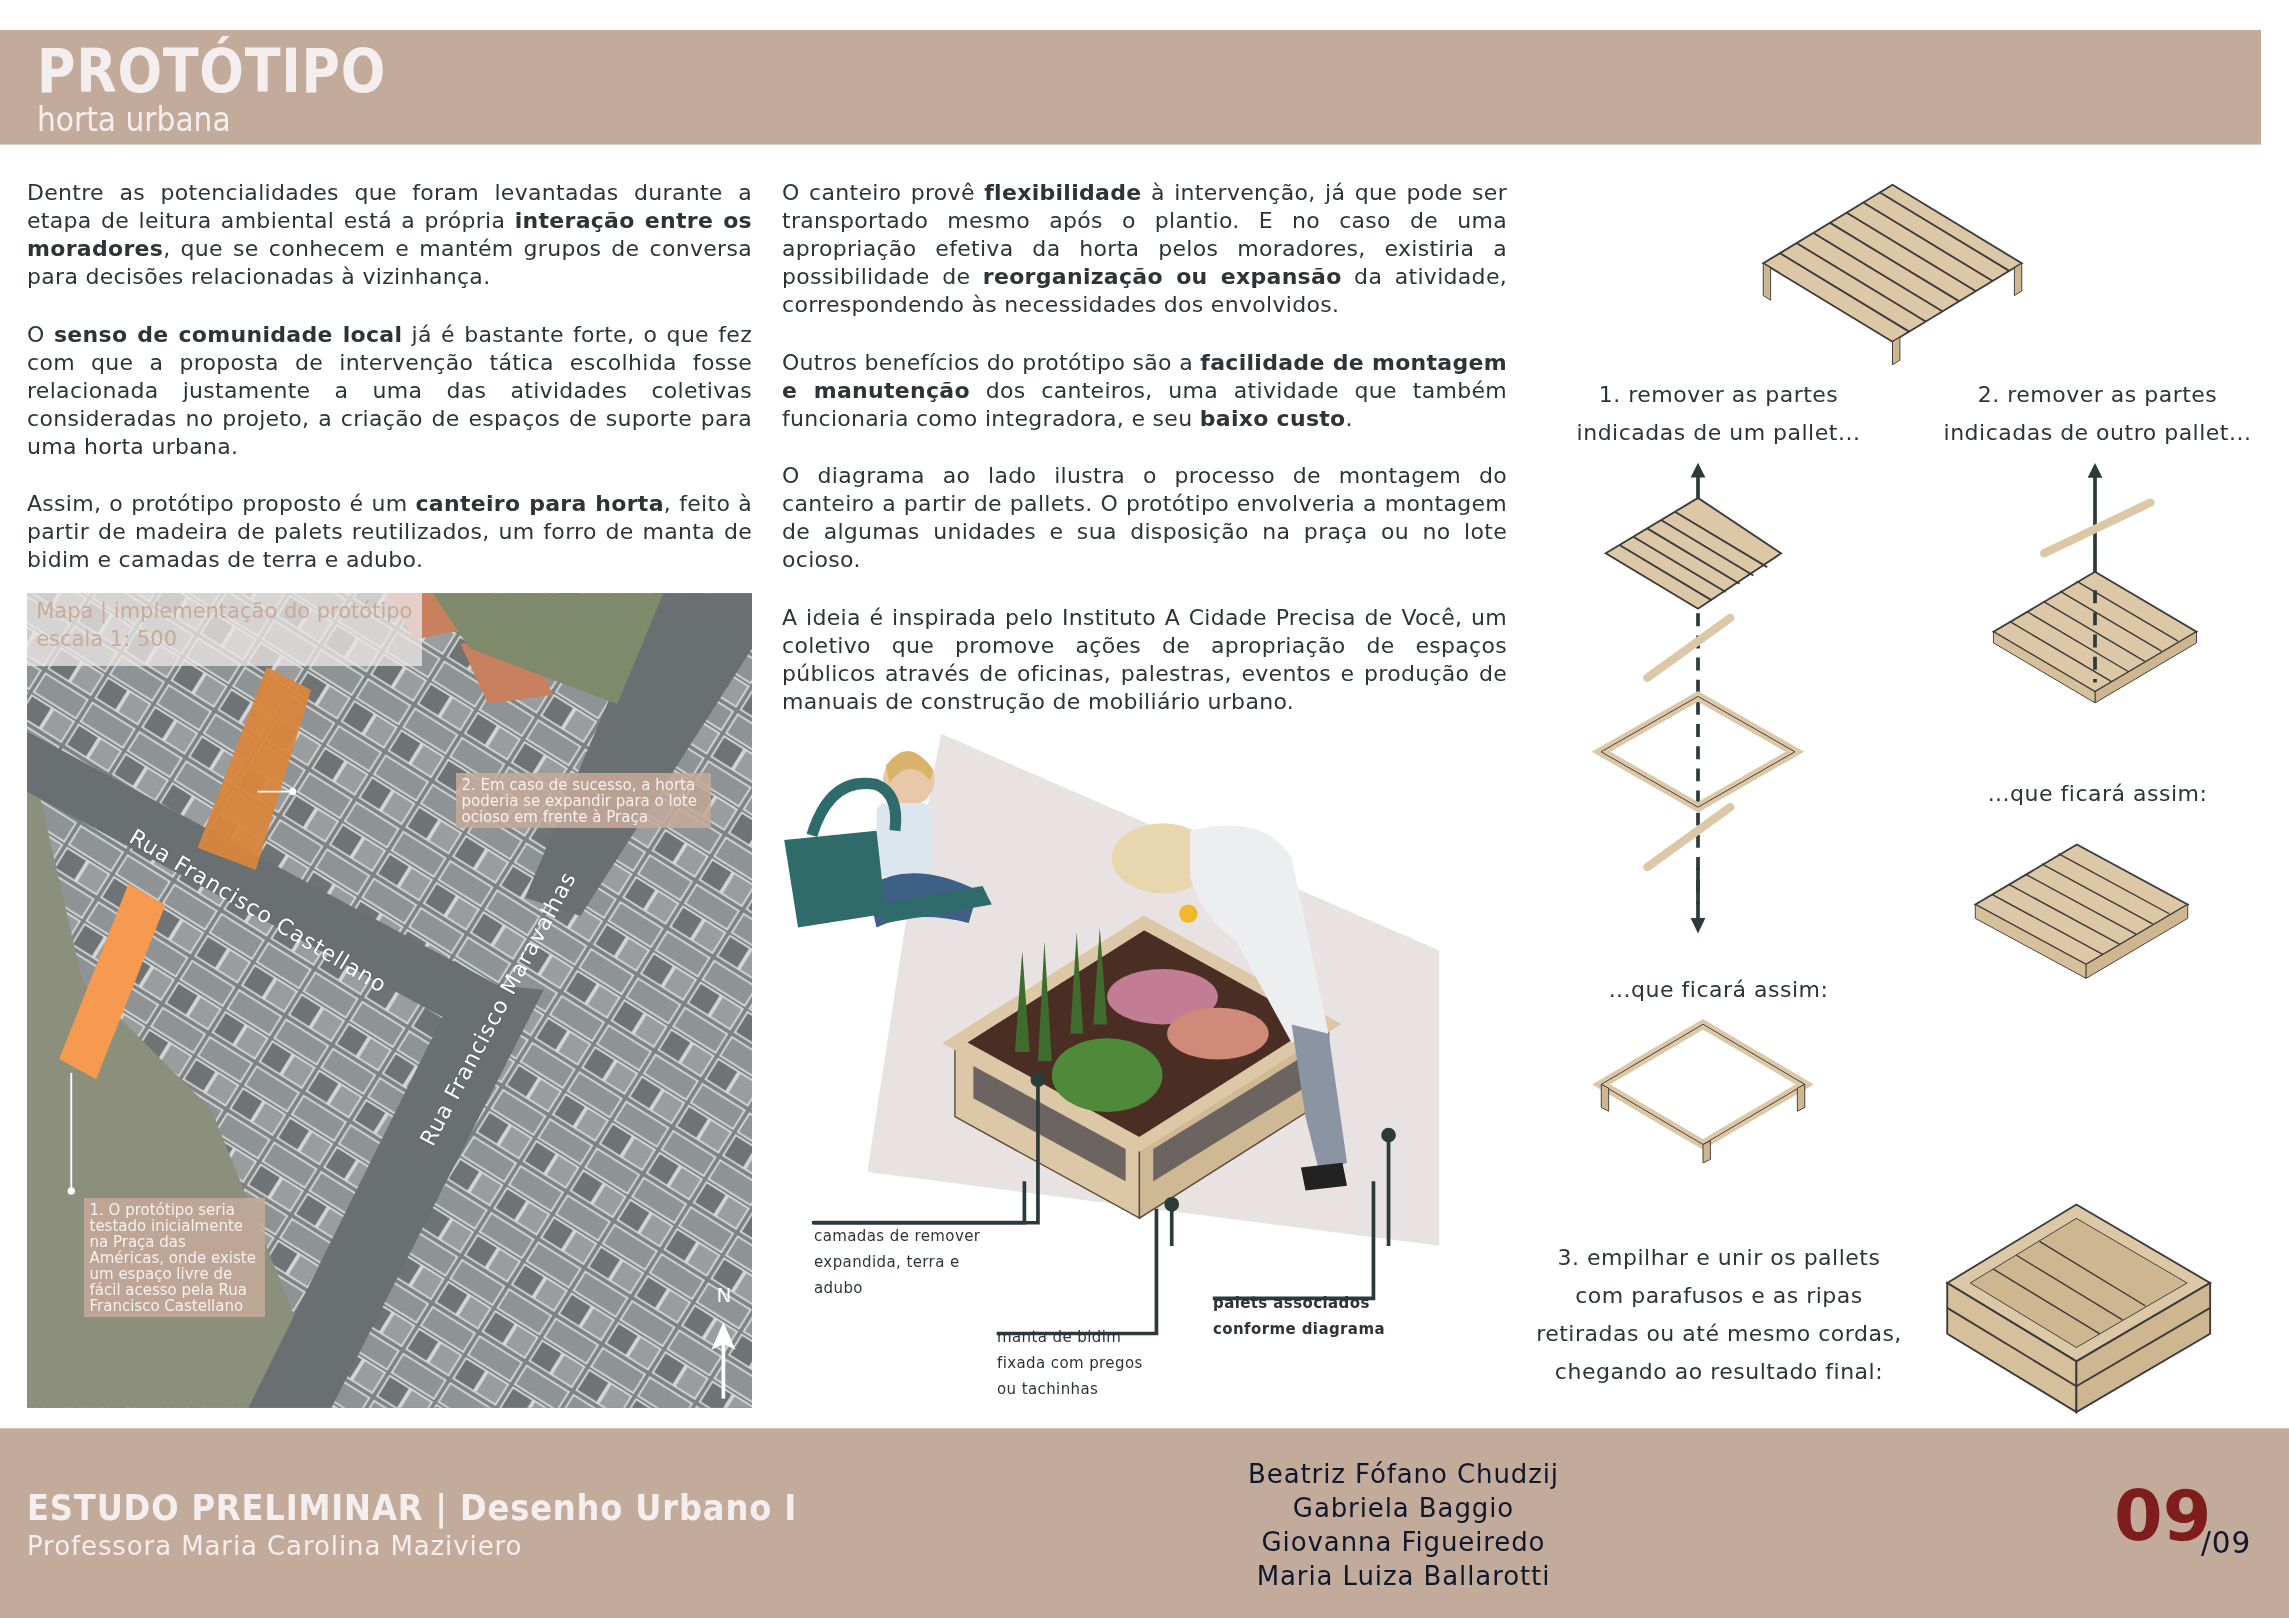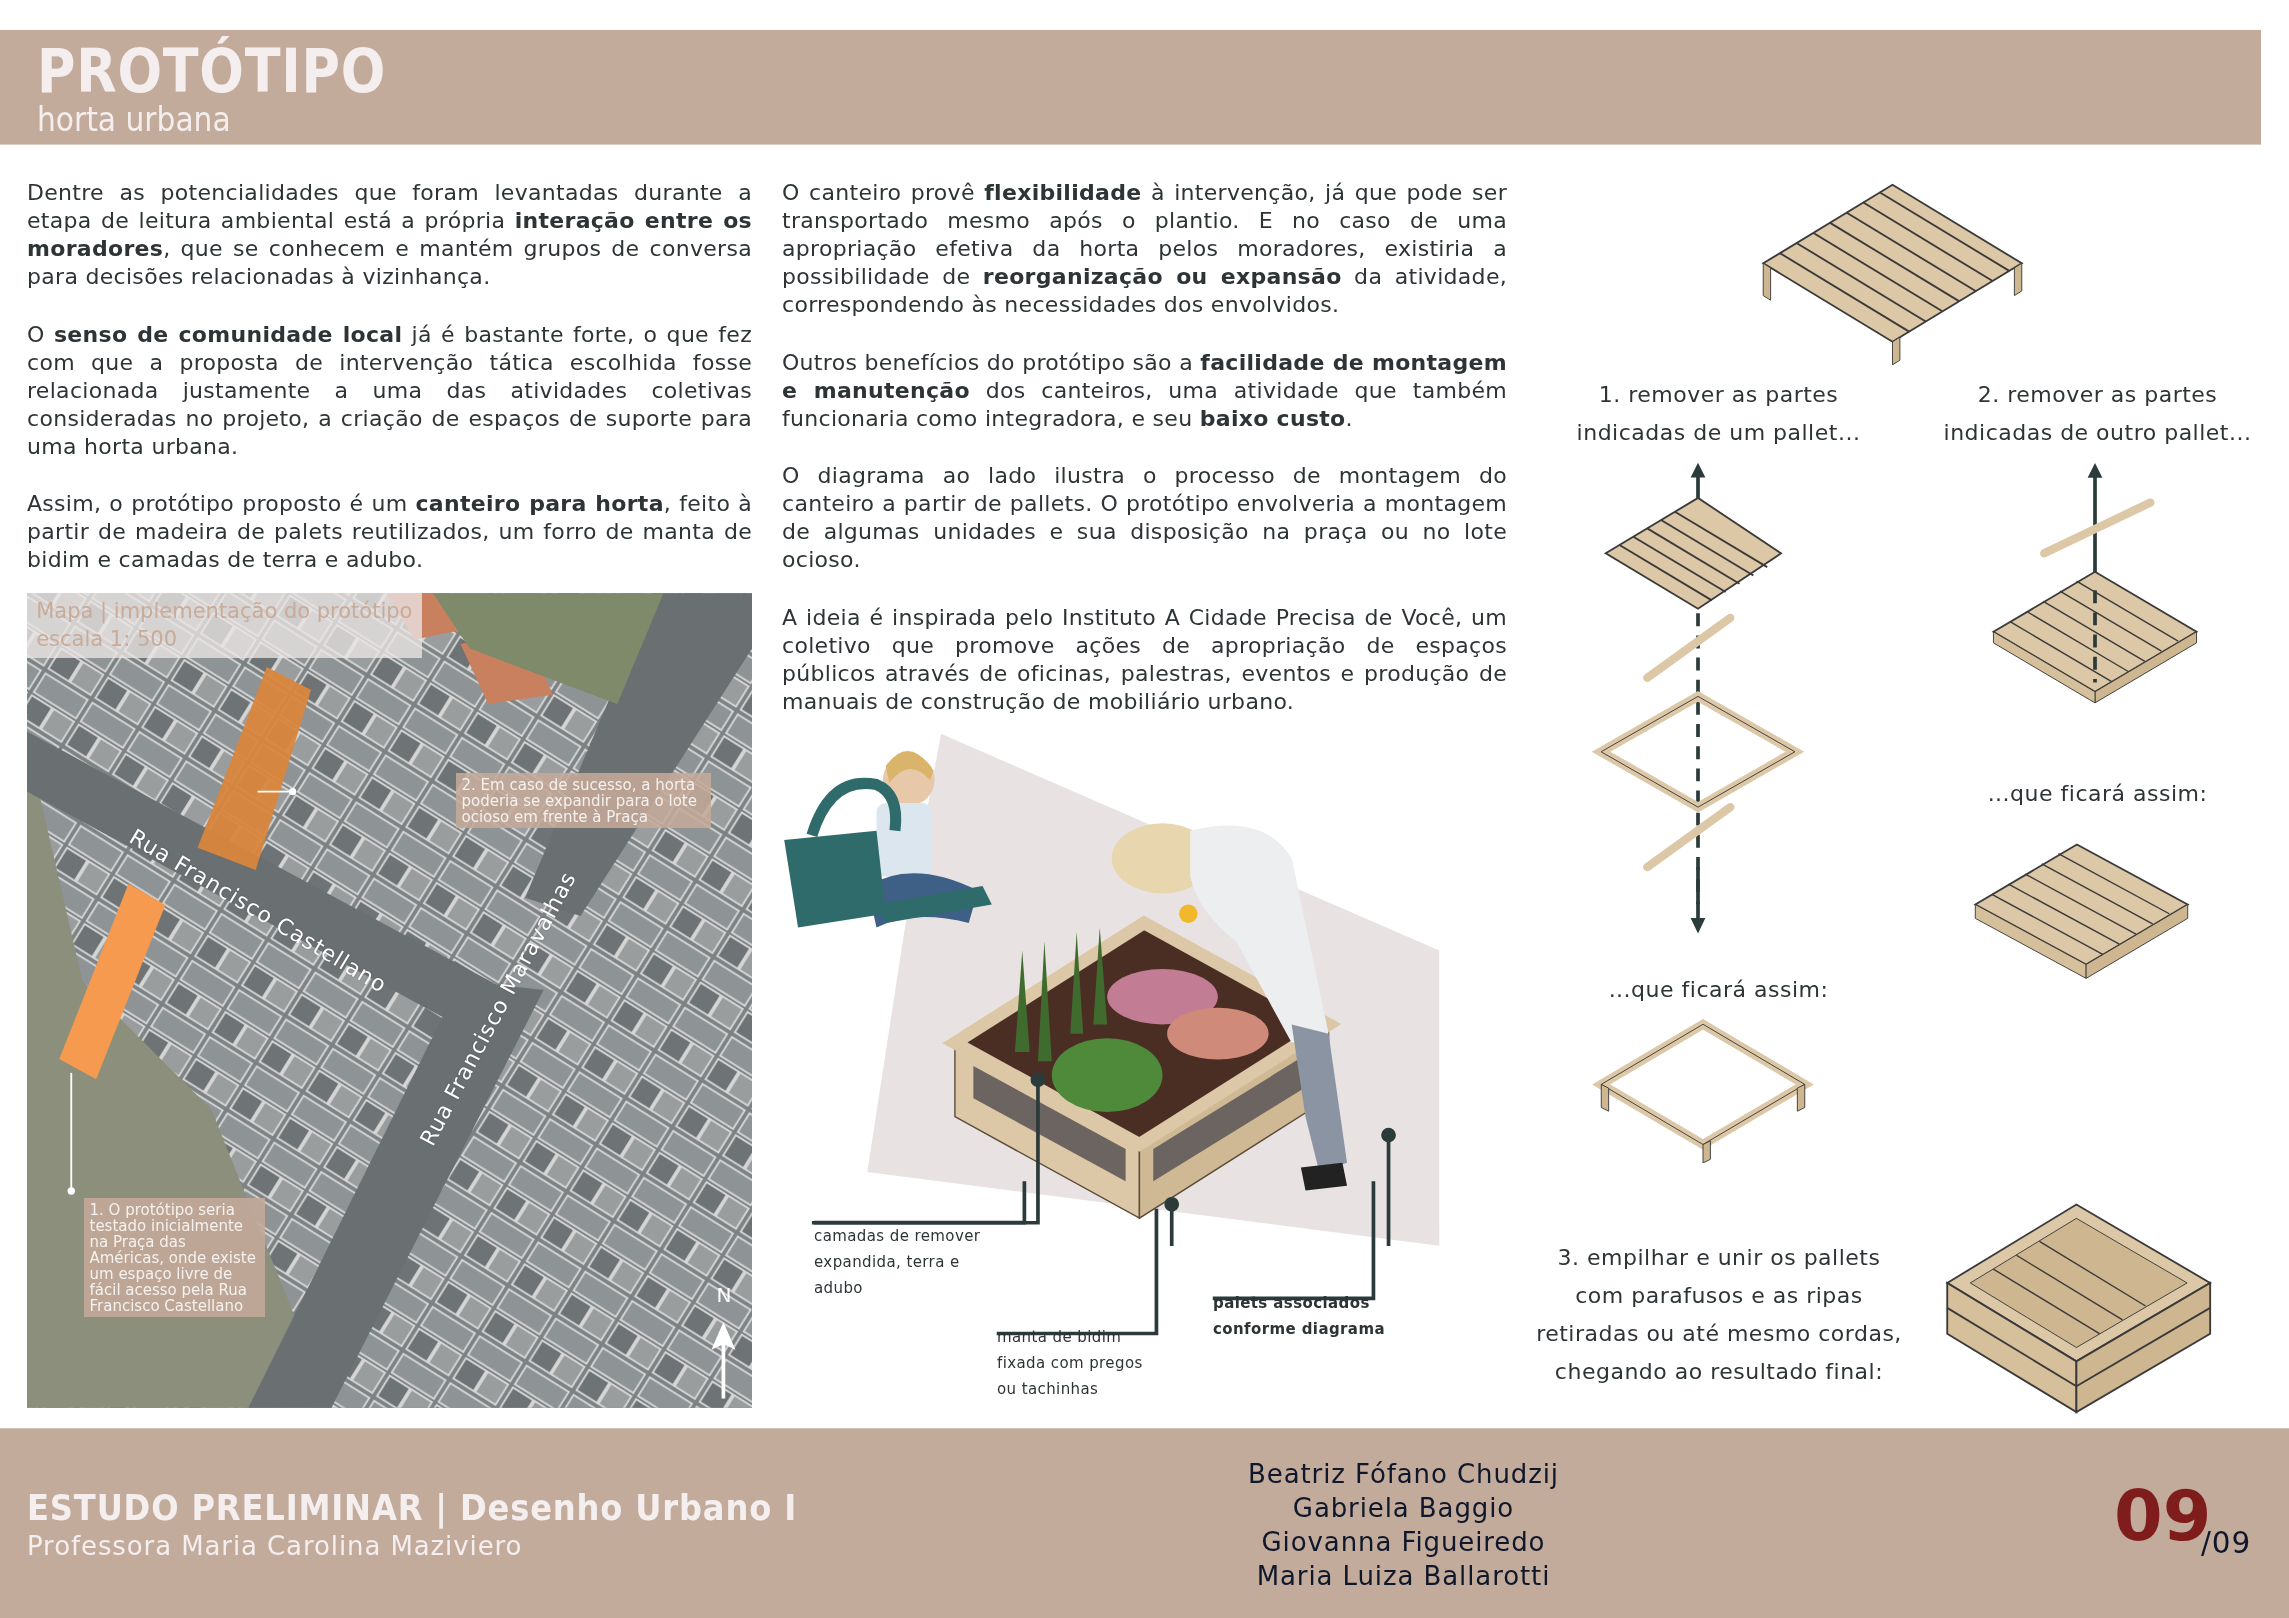--- a/index.html
+++ b/index.html
@@ -14,21 +14,21 @@
   
   .col { position: absolute; font-size: 22px; line-height: 28px; color: #2e3436; text-align: justify; letter-spacing: 0.3px; }
   .col p { margin-bottom: 29.5px; }
   .col b { font-weight: bold; }
   .col1 { left: 27px; top: 179px; width: 725px; }
   .col2 { left: 782px; top: 179px; width: 725px; }
 
   
   .map { position: absolute; left: 27px; top: 593px; width: 725px; height: 815px; overflow: hidden; background: #8f9291; }
   .map svg { position: absolute; left: 0; top: 0; }
-  .map-title { position: absolute; left: 0; top: 0; width: 395px; height: 65px; background: rgba(235,230,228,0.78); padding: 3.7px 0 0 9.2px; color: #c8ab99; font-size: 21px; line-height: 28px; }
+  .map-title { position: absolute; left: 0; top: 0; width: 395px; height: 73px; background: rgba(235,230,228,0.78); padding: 3.7px 0 0 9.2px; color: #c8ab99; font-size: 21px; line-height: 28px; }
   .callout { position: absolute; background: rgba(196,170,152,0.88); color: #f6f1ee; font-size: 15px; line-height: 16px; padding: 3.7px 5.5px; }
   .callout-2 { left: 429px; top: 180px; width: 255px; }
   .callout-1 { left: 57px; top: 605px; width: 181px; }
   .street { position: absolute; color: #ffffff; font-size: 22px; letter-spacing: 0.9px; white-space: nowrap; text-shadow: 0 0 1.8px rgba(0,0,0,0.3); }
   .street-1 { left: 111px; top: 231px; transform: rotate(31deg); transform-origin: left top; }
   .street-2 { left: 388px; top: 545px; transform: rotate(-62deg); transform-origin: left top; }
   .north { position: absolute; left: 683px; top: 690px; color: #ffffff; font-size: 20px; text-align: center; width: 28px; }
 
   
   .illus { position: absolute; left: 775px; top: 729px; width: 775px; height: 517px; }

